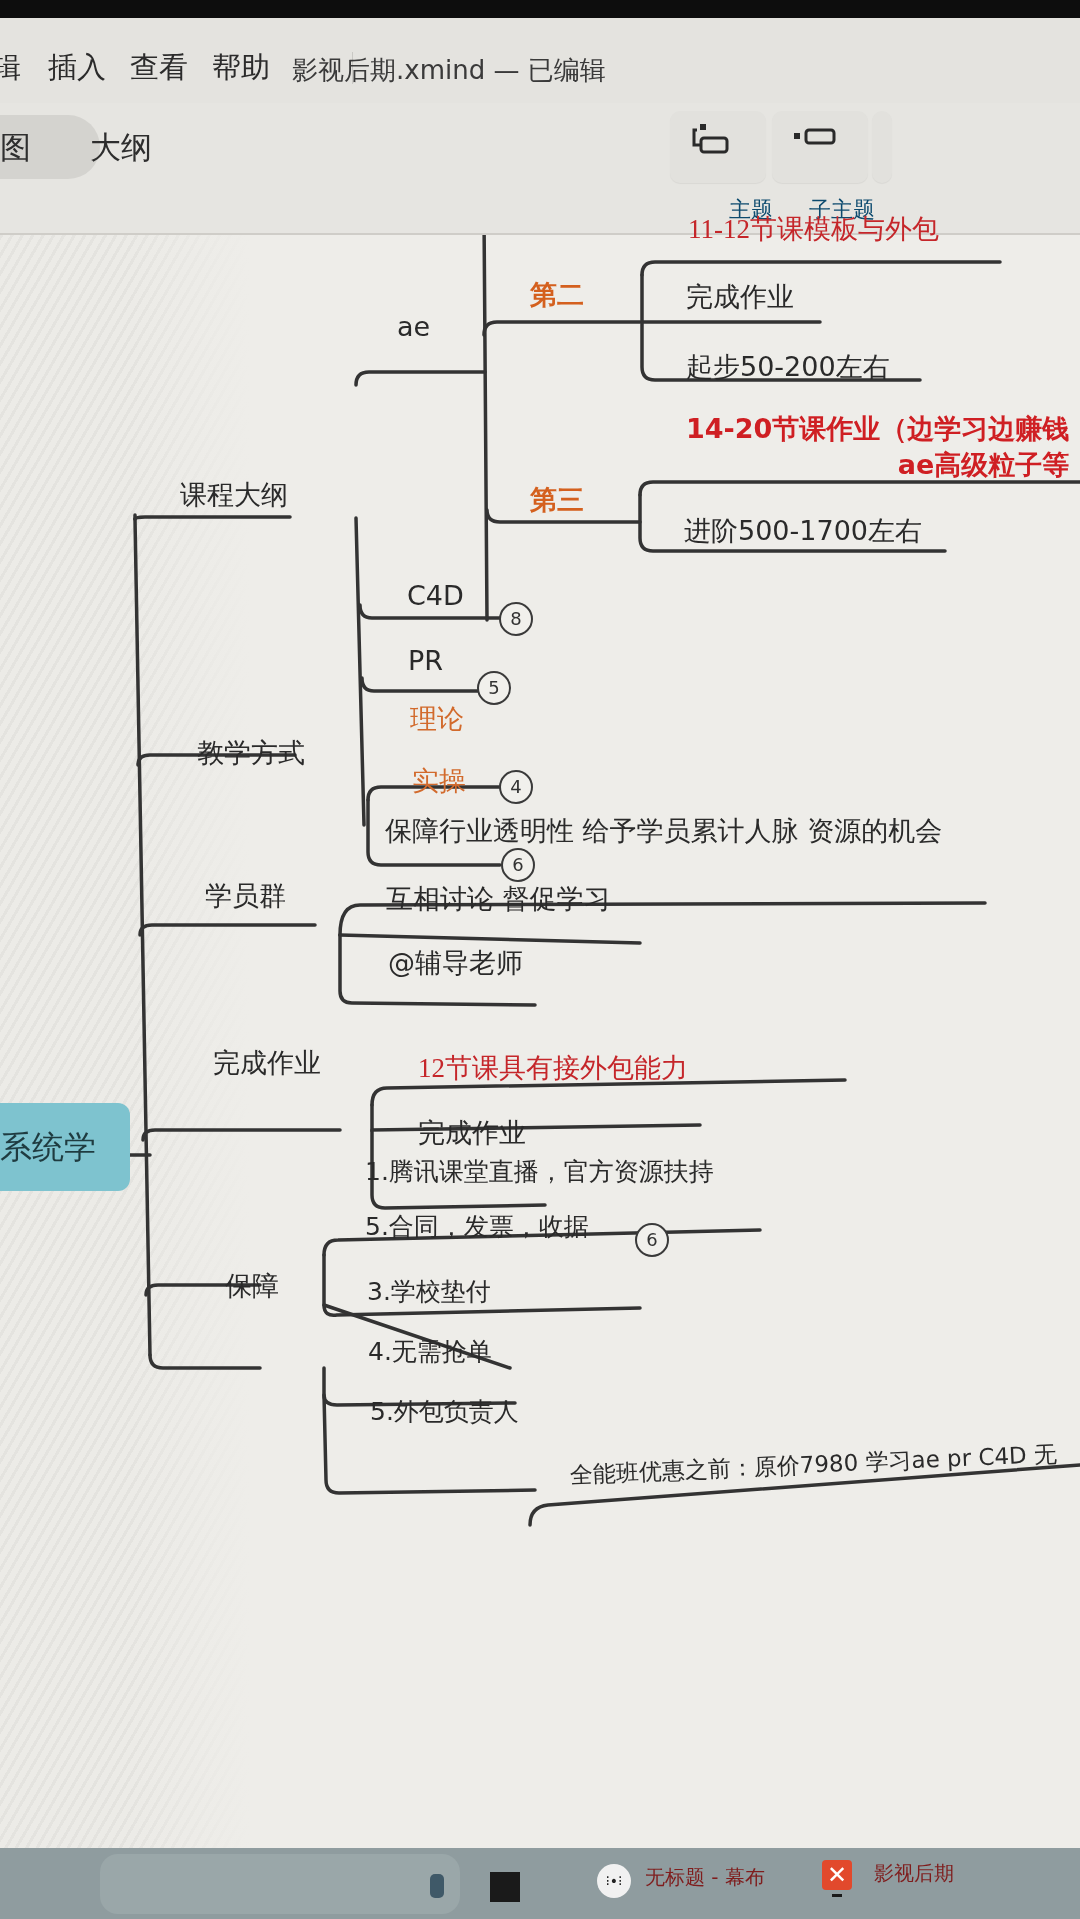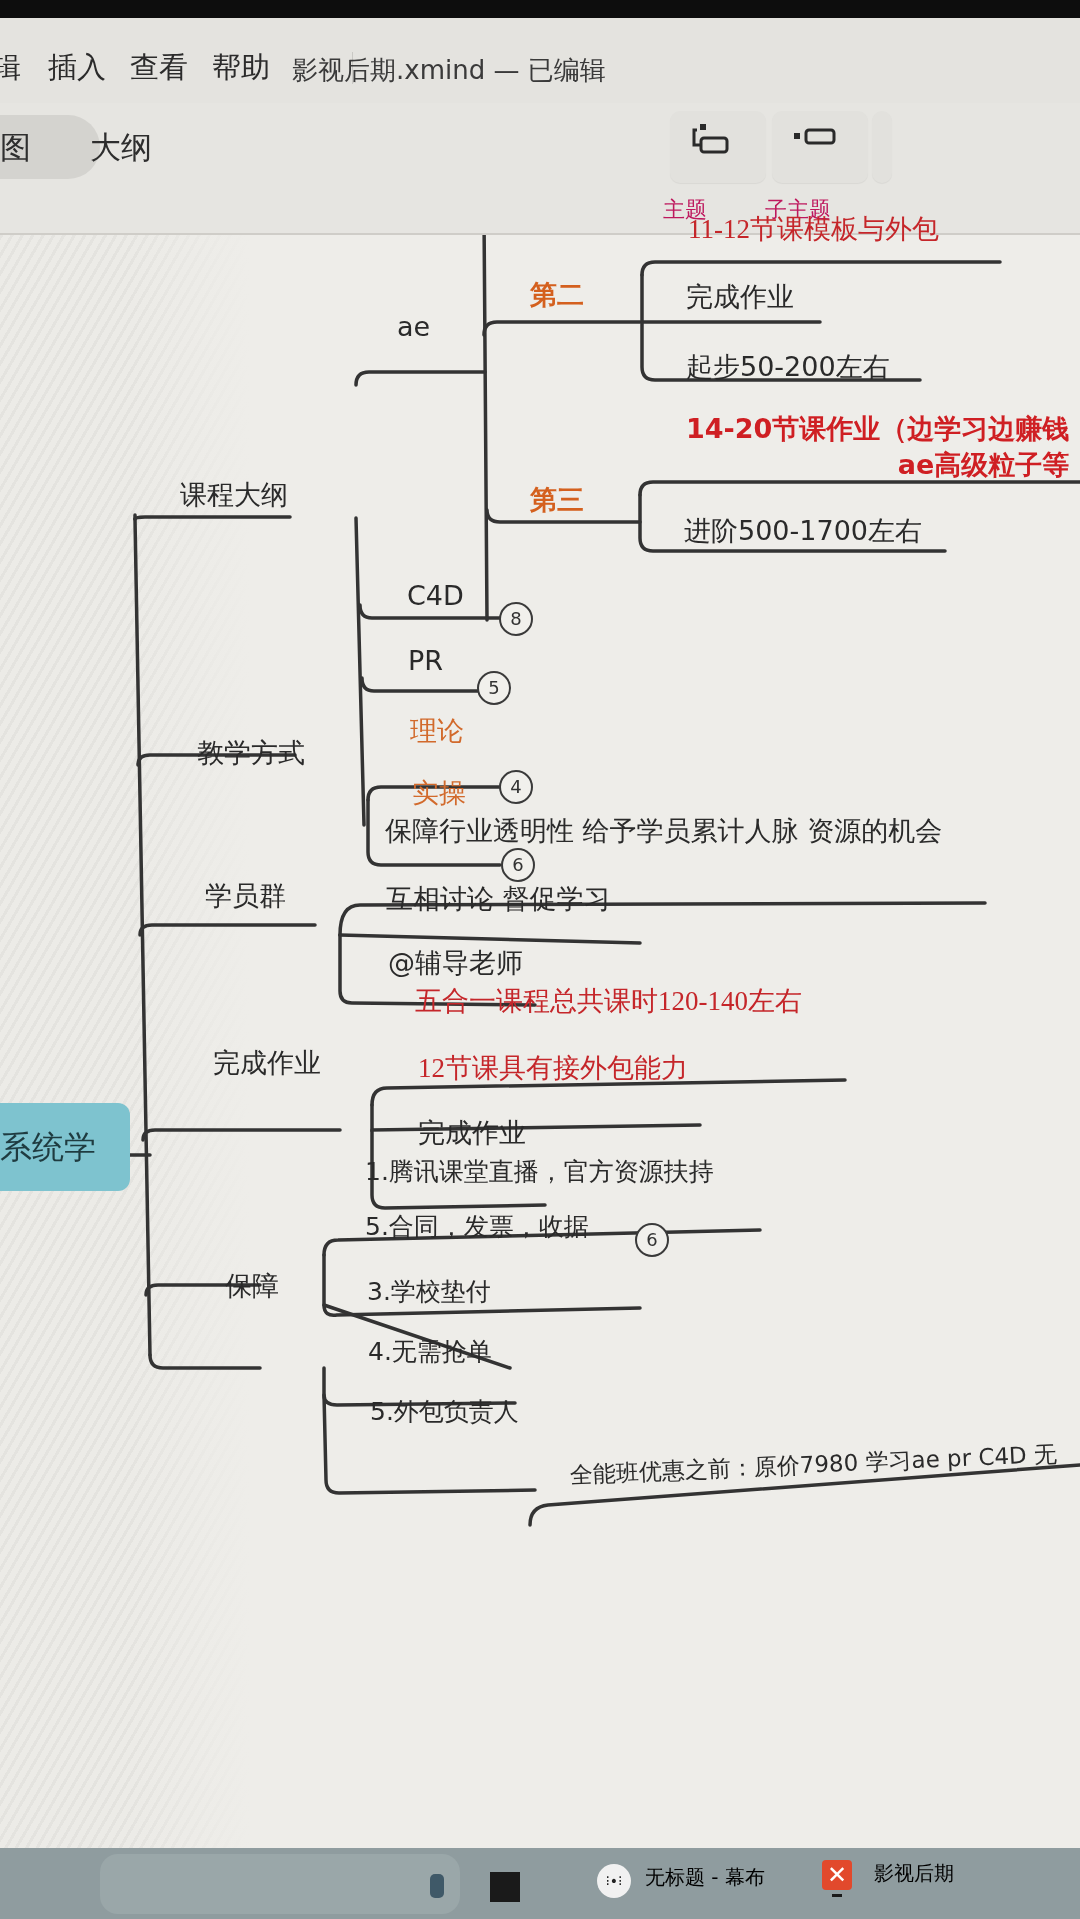--- a/index.html
+++ b/index.html
@@ -26,51 +26,51 @@
   .view-tab {
     position:absolute; top:12px; height:64px; line-height:64px; font-size:31px; color:#2e2e2e;
   }
   .view-tab.active {
     left:-30px; width:100px; padding-left:30px; background:#d4d3cf; border-radius:32px;
   }
   .tool-btn {
     position:absolute; top:8px; width:96px; height:72px; border-radius:10px;
     background:#e2e1dd; box-shadow:0 1px 1px rgba(0,0,0,0.06);
   }
-  .tool-label { position:absolute; top:92px; font-size:22px; color:#be185d; text-align:left; width:110px; }
+  .tool-label { position:absolute; top:92px; font-size:22px; color:#0c4a6e; text-align:right; width:110px; }
   .canvas {
     position:absolute; left:0; top:217px; width:1080px; height:1613px;
     background:
       repeating-linear-gradient(120deg, rgba(0,0,0,0.035) 0 3px, transparent 3px 9px),
       #ecebe7;
   }
   .canvas-fade {
     position:absolute; left:130px; top:0; right:0; bottom:0;
     background:linear-gradient(90deg, rgba(236,235,231,0.0) 0, #eeede9 120px);
   }
   svg.lines { position:absolute; left:0; top:0; }
   .t { position:absolute; font-size:27px; color:#2a2a2a; white-space:nowrap; }
-  .t.orange { color:#d26a2c;margin-top:12px; }
+  .t.orange { color:#d26a2c; }
   .t.orange-bold { color:#d4601e; font-weight:bold;text-align:right; }
   .t.red { color:#c5262a;font-family:Liberation Serif, serif; }
   .t.red-bold { color:#cf1f23; font-weight:bold;text-align:right; }
   .badge {
     position:absolute; width:30px; height:30px; border:2px solid #3a3a3a; border-radius:50%;
     background:#f1f0ec; font-size:18px; text-align:center; line-height:30px; color:#333;
   }
   .central {
     position:absolute; left:-20px; top:1085px; width:150px; height:88px;
     background:#7ec3cf; border-radius:12px;
     font-size:32px; color:#1f3b40; line-height:88px; padding-left:20px; box-sizing:border-box;
   }
   .taskbar {
     position:absolute; left:0; top:1848px; width:1080px; height:71px;
     background:#8f9c9f;
   }
-  .task-item { position:absolute; top:14px; font-size:20px; color:#000000; }
+  .task-item { position:absolute; top:14px; font-size:20px; color:#7f1d1d; }
   .task-icon { position:absolute; top:8px; }
 </style>
 </head>
 <body>
 
 <div class="screen">
 
   <div class="menubar">
     <span class="menu-item" style="left:-8px">辑</span>
     <span class="menu-item" style="left:48px">插入</span>
@@ -187,21 +187,20 @@
     <span class="badge" style="left:499px; top:535px">4</span>
     <span class="t orange" style="left:412px; top:528px">实操</span>
     <span class="badge" style="left:501px; top:613px">6</span>
 
     <span class="t" style="left:205px; top:643px">学员群</span>
     <span class="t" style="left:385px; top:578px">保障行业透明性 给予学员累计人脉 资源的机会</span>
     <span class="t" style="left:386px; top:646px">互相讨论 督促学习</span>
     <span class="t" style="left:388px; top:710px">@辅导老师</span>
 
     <span class="t" style="left:213px; top:810px">完成作业</span>
-    <span class="t red" style="left:415px; top:748px">五合一课程总共课时120-140左右</span>
     <span class="t red" style="left:418px; top:815px">12节课具有接外包能力</span>
     <span class="t" style="left:418px; top:880px">完成作业</span>
 
     <span class="t" style="left:225px; top:1033px">保障</span>
     <span class="t" style="left:365px; top:920px; font-size:25px">1.腾讯课堂直播，官方资源扶持</span>
     <span class="t" style="left:365px; top:975px; font-size:25px">5.合同，发票，收据</span>
     <span class="badge" style="left:635px; top:988px">6</span>
     <span class="t" style="left:367px; top:1040px; font-size:25px">3.学校垫付</span>
     <span class="t" style="left:368px; top:1100px; font-size:25px">4.无需抢单</span>
     <span class="t" style="left:370px; top:1160px; font-size:25px">5.外包负责人</span>

